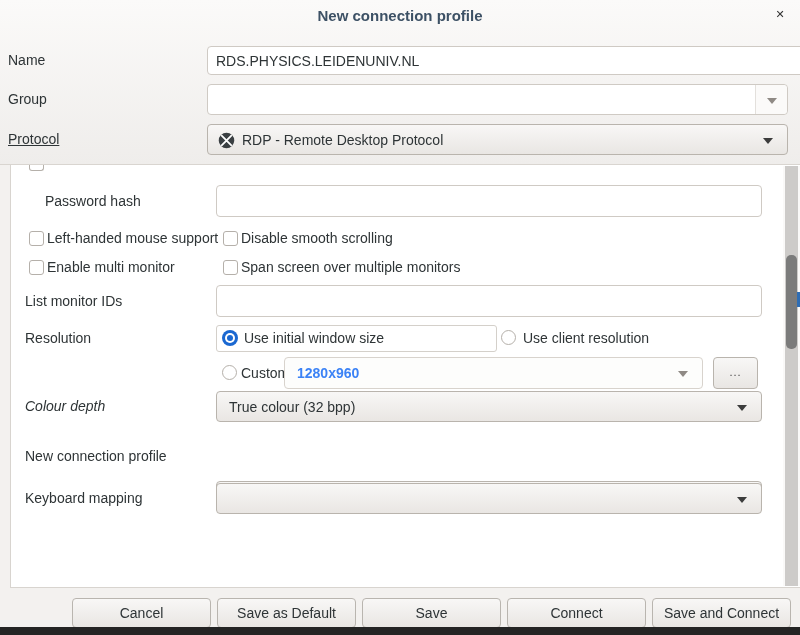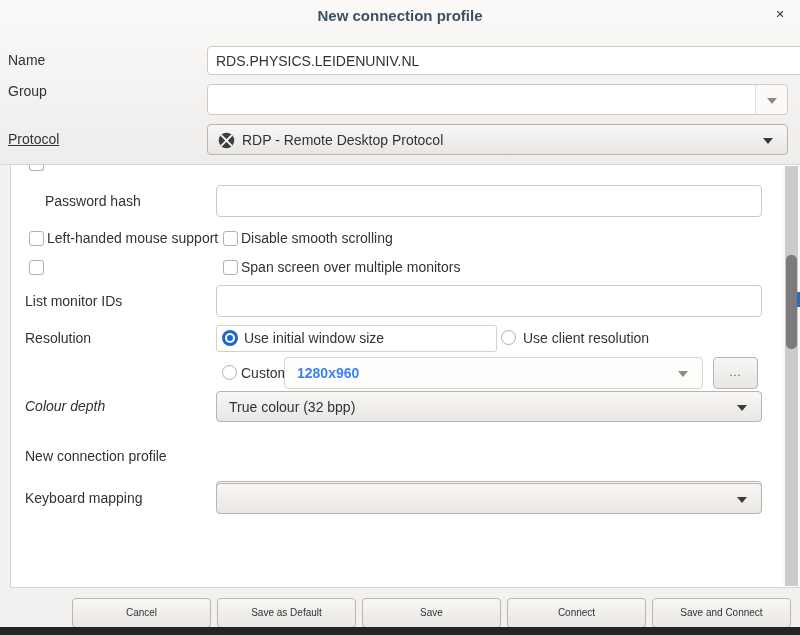--- a/index.html
+++ b/index.html
@@ -55,38 +55,38 @@
   .sb-gutter { position:absolute; left:783px; top:166px; width:17px; height:420px; background:#faf9f8; }
   .sb-track  { position:absolute; left:785px; top:166px; width:13px; height:420px; background:#cdcbc9; }
   .sb-thumb  { position:absolute; left:786px; top:255px; width:11px; height:94px;
                background:#7b7b7b; border-radius:5px; cursor:grab; }
   .blue-sliver { position:absolute; left:797px; top:292px; width:3px; height:15px; background:#2e6db4; }
 
   
   .footer { position:absolute; left:0; top:588px; width:800px; height:47px; background:#f3f1ef; }
   .fbtn { position:absolute; top:10px; width:139px; height:30px; text-align:center; line-height:28px;
           background:linear-gradient(#f8f7f6,#e9e6e3); border:1px solid #b9b5af; border-radius:4px;
-          font-size:10px; color:#2e3436; cursor:pointer; }
+          font-size:14px; color:#2e3436; cursor:pointer; }
   .bottom-strip { position:absolute; left:0; top:627px; width:800px; height:8px; background:#242424; }
 
   .icon-rdp { position:absolute; left:10px; top:7px; width:17px; height:17px; }
 </style>
 </head>
 <body>
 
 <div class="dialog">
 
   <div class="header">
     <div class="titlebar-title">New connection profile</div>
     <div class="close-btn">✕</div>
 
     <div class="hlabel" style="top:46px; height:29px; line-height:29px;">Name</div>
     <input class="entry" style="left: 207px; top: 46px; width: 659px; height: 29px;" value="RDS.PHYSICS.LEIDENUNIV.NL">
 
-    <div class="hlabel" style="top:76px; height:31px; line-height:31px;">Group</div>
+    <div class="hlabel" style="top:84px; height:31px; line-height:31px;">Group</div>
     <div class="combo-entry" style="left:207px; top:84px; width:581px; height:31px;">
       <div class="arrow-seg">
         <span class="tri-gray" style="left:11px; top:13px;"></span>
       </div>
     </div>
 
     <div class="hlabel" style="top:124px; height:31px; line-height:31px;text-decoration:underline;">Protocol</div>
     <div class="dropdown" style="left:207px; top:124px; width:581px; height:31px;">
       <span class="icon-rdp">
         <svg width="17" height="17" viewBox="0 0 16 16">
@@ -104,20 +104,21 @@
 
     <div class="flabel" style="left:14px; top:20px; height:32px; line-height:32px;margin-left:20px;">Password hash</div>
     <input class="entry" style="left: 205px; top: 20px; width: 546px; height: 32px;" value="">
 
     <span class="checkbox" style="left:18px; top:66px;"></span>
     <span class="cb-label" style="left:36px; top:65px;">Left-handed mouse support</span>
     <span class="checkbox" style="left:212px; top:66px;"></span>
     <span class="cb-label" style="left:230px; top:65px;">Disable smooth scrolling</span>
 
     <span class="checkbox" style="left:18px; top:95px;"></span>
+    <span class="cb-label" style="left:36px; top:94px;">Enable multi monitor</span>
     <span class="checkbox" style="left:212px; top:95px;"></span>
     <span class="cb-label" style="left:230px; top:94px;">Span screen over multiple monitors</span>
 
     <div class="flabel" style="left:14px; top:120px; height:32px; line-height:32px;">List monitor IDs</div>
     <input class="entry" style="left: 205px; top: 120px; width: 546px; height: 32px;" value="">
 
     <div class="flabel" style="left:14px; top:160px; height:27px; line-height:27px;">Resolution</div>
     <div class="radio-frame" style="left:205px; top:160px; width:281px; height:27px;"></div>
     <span class="radio-on" style="left:211px; top:165px;"></span>
     <span class="cb-label" style="left:233px; top:165px;">Use initial window size</span>

